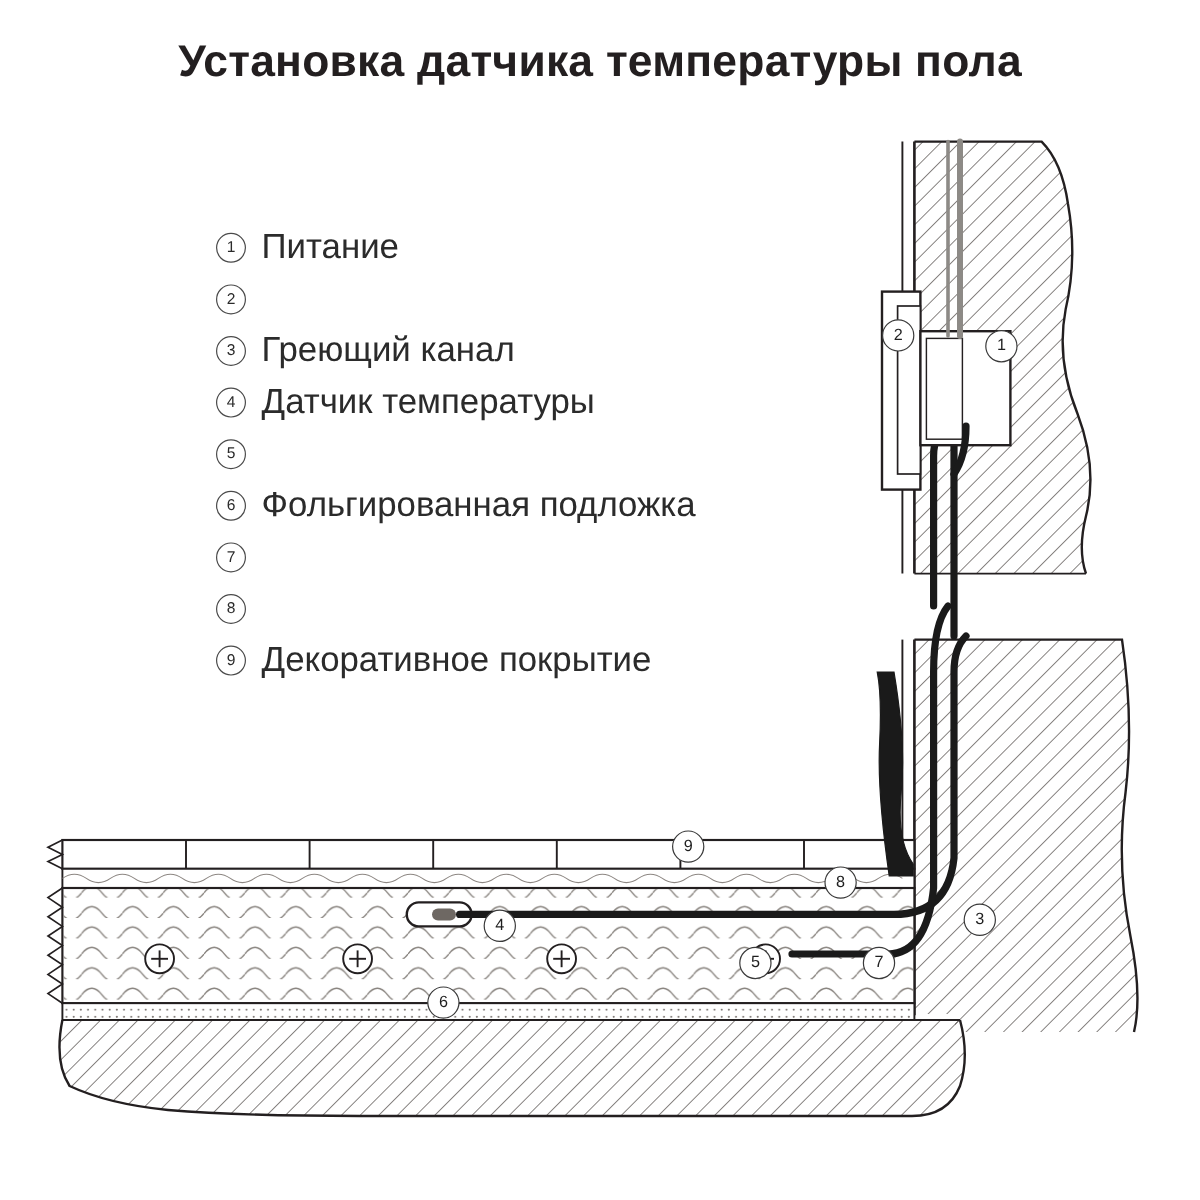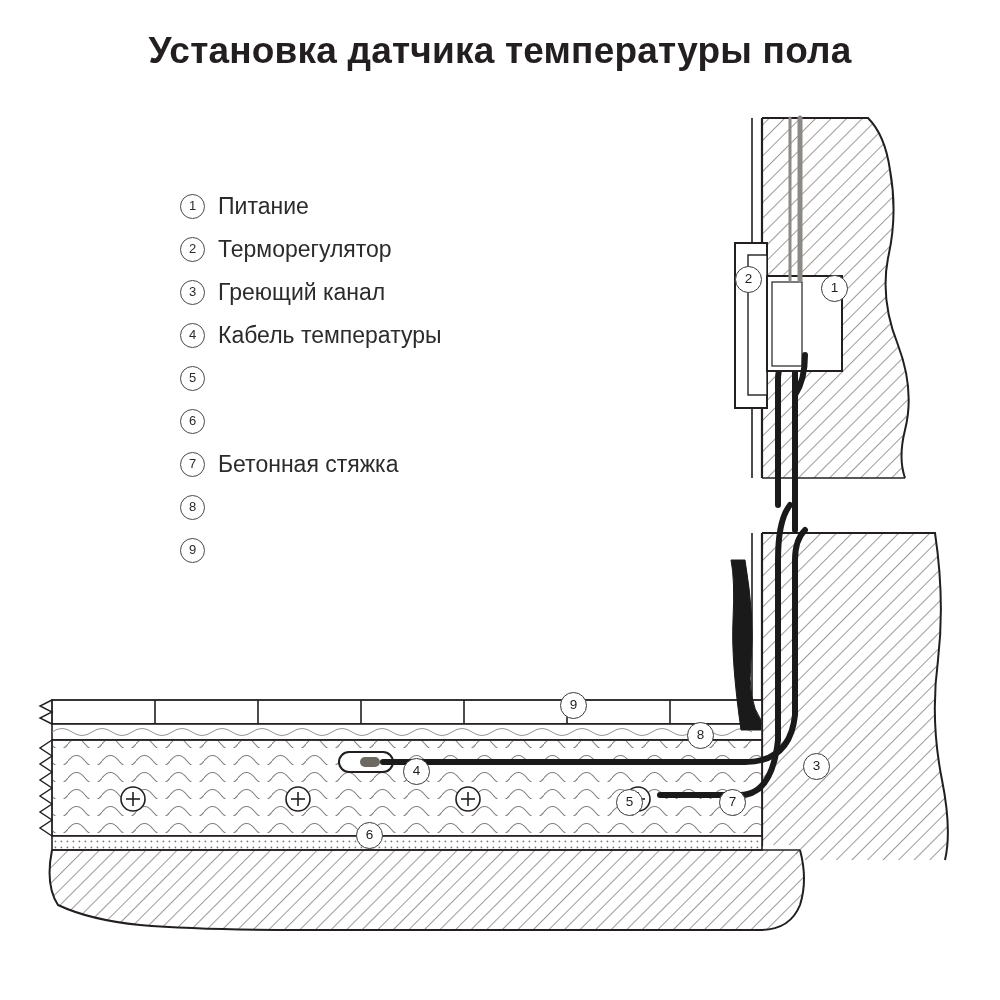--- a/index.html
+++ b/index.html
@@ -53,21 +53,21 @@
     border-radius: 50%;
     font-size: 13px;
     line-height: 21px;
     text-align: center;
     color: #2b2b2b;
     background: #fff;
     margin-right: 13px;
     font-family: "Liberation Sans", sans-serif;
   }
   .legend-label {
-    font-size: 23px;
+    font-size: 29px;
     color: #2b2b2b;
     white-space: nowrap;
   }
   
   .callout {
     position: absolute;
     width: 25px;
     height: 25px;
     border: 1.6px solid #3a3a3a;
     border-radius: 50%;
@@ -222,45 +222,45 @@
     </g>
   </svg>
 
   <div class="legend">
     <div class="legend-item">
       <span class="legend-badge">1</span>
       <span class="legend-label">Питание</span>
     </div>
     <div class="legend-item">
       <span class="legend-badge">2</span>
-      <span class="legend-label">Терморегулятор</span>
     </div>
     <div class="legend-item">
       <span class="legend-badge">3</span>
       <span class="legend-label">Греющий канал</span>
     </div>
     <div class="legend-item">
       <span class="legend-badge">4</span>
-      <span class="legend-label">Кабель температуры</span>
+      <span class="legend-label">Датчик температуры</span>
     </div>
     <div class="legend-item">
       <span class="legend-badge">5</span>
     </div>
     <div class="legend-item">
       <span class="legend-badge">6</span>
+      <span class="legend-label">Фольгированная подложка</span>
     </div>
     <div class="legend-item">
       <span class="legend-badge">7</span>
-      <span class="legend-label">Бетонная стяжка</span>
     </div>
     <div class="legend-item">
       <span class="legend-badge">8</span>
     </div>
     <div class="legend-item">
       <span class="legend-badge">9</span>
+      <span class="legend-label">Декоративное покрытие</span>
     </div>
   </div>
 
   <div class="callout" id="co0" style="left: 821px; top: 275px;">1</div>
   <div class="callout" id="co1" style="left: 735px; top: 266px;">2</div>
   <div class="callout" id="co2" style="left: 803px; top: 753px;">3</div>
   <div class="callout" id="co3" style="left: 403px; top: 758px;">4</div>
   <div class="callout" id="co4" style="left: 616px; top: 789px;">5</div>
   <div class="callout" id="co5" style="left: 356px; top: 822px;">6</div>
   <div class="callout" id="co6" style="left: 719px; top: 789px;">7</div>

